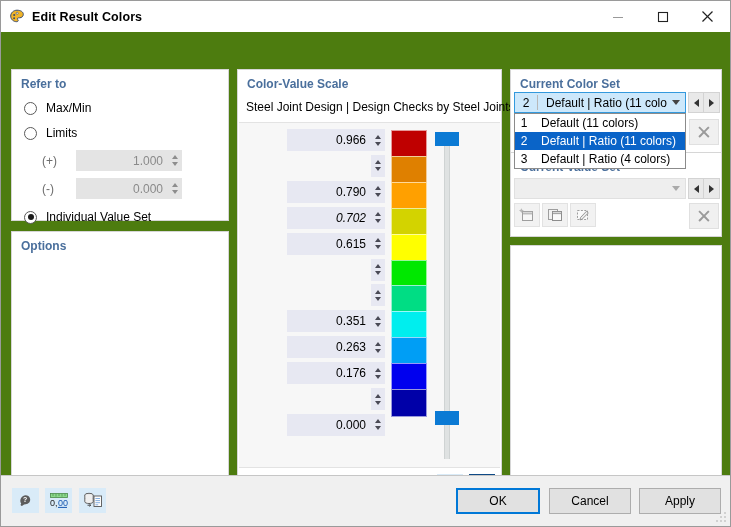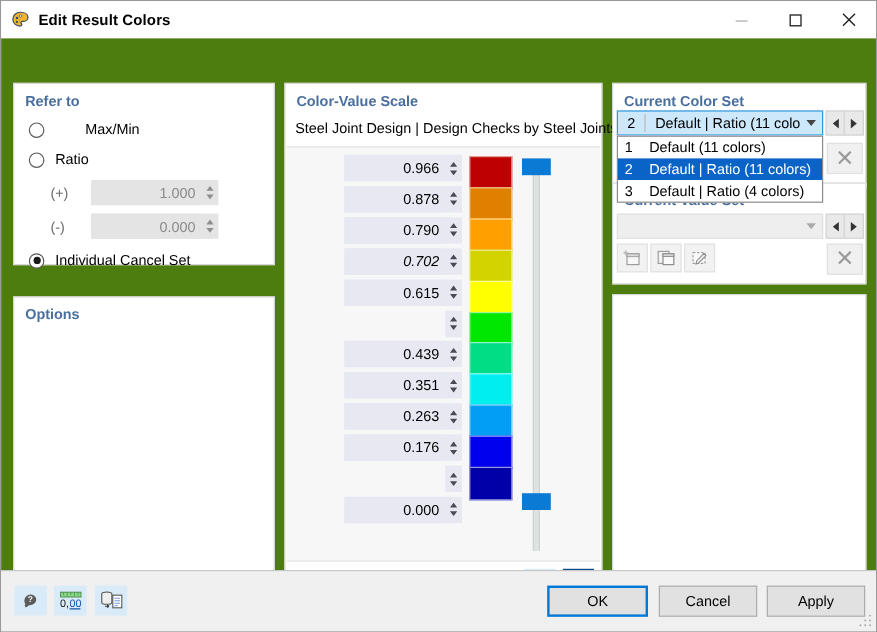--- a/index.html
+++ b/index.html
@@ -81,21 +81,21 @@
     position: absolute;
     top: 7px;
     left: 9px;
     color: #4a6f9c;
     font-size: 12px;
     font-weight: bold;
   }
 
   
   #grp-refer  { left: 10px;  top: 37px;  width: 218px; height: 152px; }
-  #grp-options{ left: 10px;  top: 215px; width: 218px; height: 275px; }
+  #grp-options{ left: 10px;  top: 199px; width: 218px; height: 275px; }
   #grp-scale  { left: 236px; top: 37px;  width: 265px; height: 437px; }
   #grp-colorset{left: 509px; top: 37px;  width: 212px; height: 88px;  }
   #grp-valueset{left: 509px; top: 120px; width: 212px; height: 85px;  }
   #grp-right-bottom { left: 509px; top: 213px; width: 212px; height: 261px; }
 
   
   .radio-row {
     position: absolute;
     display: flex;
     align-items: center;
@@ -427,28 +427,28 @@
           </svg>
       </div>
     </div>
   </div>
 
   <div class="dialog-body">
 
     <div class="group" id="grp-refer">
       <div class="group-title">Refer to</div>
 
-      <div class="radio-row" style="top:31px;gap:25px;">
+      <div class="radio-row" style="top:31px;">
         <span class="radio"></span>
         <span class="radio-label">Max/Min</span>
       </div>
 
       <div class="radio-row" style="top:56px;">
         <span class="radio"></span>
-        <span class="radio-label">Ratio</span>
+        <span class="radio-label">Limits</span>
       </div>
 
       <div class="num-row" style="top:80px;">
         <span class="num-prefix">(+)</span>
         <span class="num-box">1.000</span>
         <span class="spin">
           <span class="ar up"></span>
             <span class="ar dn"></span>
         </span>
       </div>
@@ -457,41 +457,40 @@
         <span class="num-prefix">(-)</span>
         <span class="num-box">0.000</span>
         <span class="spin">
           <span class="ar up"></span>
             <span class="ar dn"></span>
         </span>
       </div>
 
       <div class="radio-row" style="top:140px;">
         <span class="radio checked"></span>
-        <span class="radio-label">Individual Cancel Set</span>
+        <span class="radio-label">Individual Value Set</span>
       </div>
     </div>
 
     <div class="group" id="grp-options">
       <div class="group-title">Options</div>
     </div>
 
     <div class="group" id="grp-scale">
       <div class="group-title">Color-Value Scale</div>
       <div class="scale-caption">Steel Joint Design | Design Checks by Steel Joints</div>
 
       <div class="scale-area">
         <div class="scale-rows" id="scale-rows">
             <div class="value-field" style="top: 6px;">0.966</div>
             <div class="value-spin" style="top: 6px;">
               <span class="ar up"></span>
               <span class="ar dn"></span>
             </div>
             <div class="swatch" style="top: 7px; background: rgb(191, 0, 0);"></div>
-            <div class="value-field" style="top: 31.9px;">0.878</div>
             <div class="value-spin" style="top: 31.9px;">
               <span class="ar up"></span>
               <span class="ar dn"></span>
             </div>
             <div class="swatch" style="top: 32.9px; background: rgb(223, 128, 0);"></div>
             <div class="value-field" style="top: 57.8px;">0.790</div>
             <div class="value-spin" style="top: 57.8px;">
               <span class="ar up"></span>
               <span class="ar dn"></span>
             </div>
@@ -506,21 +505,20 @@
             <div class="value-spin" style="top: 109.6px;">
               <span class="ar up"></span>
               <span class="ar dn"></span>
             </div>
             <div class="swatch" style="top: 110.6px; background: rgb(255, 255, 0);"></div>
             <div class="value-spin" style="top: 135.5px;">
               <span class="ar up"></span>
               <span class="ar dn"></span>
             </div>
             <div class="swatch" style="top: 136.5px; background: rgb(0, 232, 0);"></div>
-            <div class="value-field" style="top: 161.4px;">0.439</div>
             <div class="value-spin" style="top: 161.4px;">
               <span class="ar up"></span>
               <span class="ar dn"></span>
             </div>
             <div class="swatch" style="top: 162.4px; background: rgb(0, 221, 132);"></div>
             <div class="value-field" style="top: 187.3px;">0.351</div>
             <div class="value-spin" style="top: 187.3px;">
               <span class="ar up"></span>
               <span class="ar dn"></span>
             </div>

